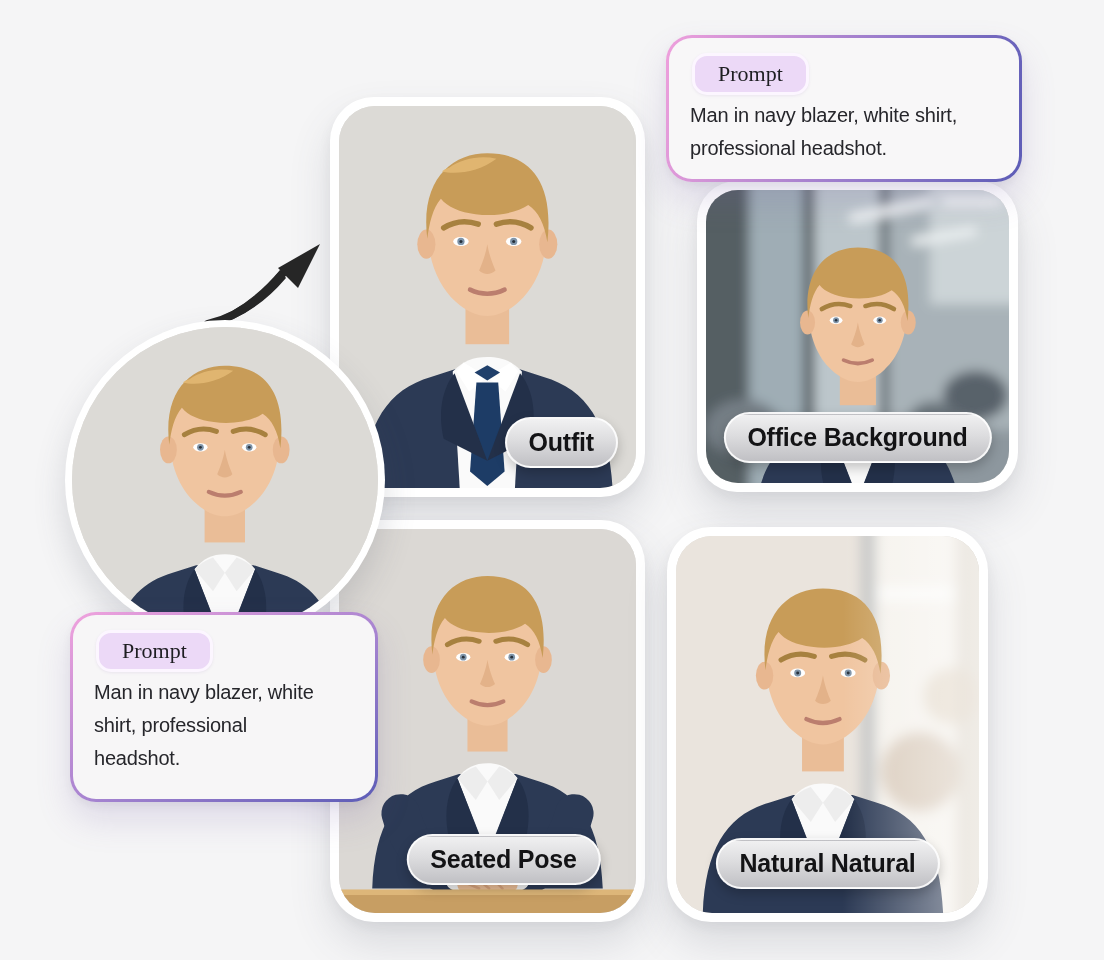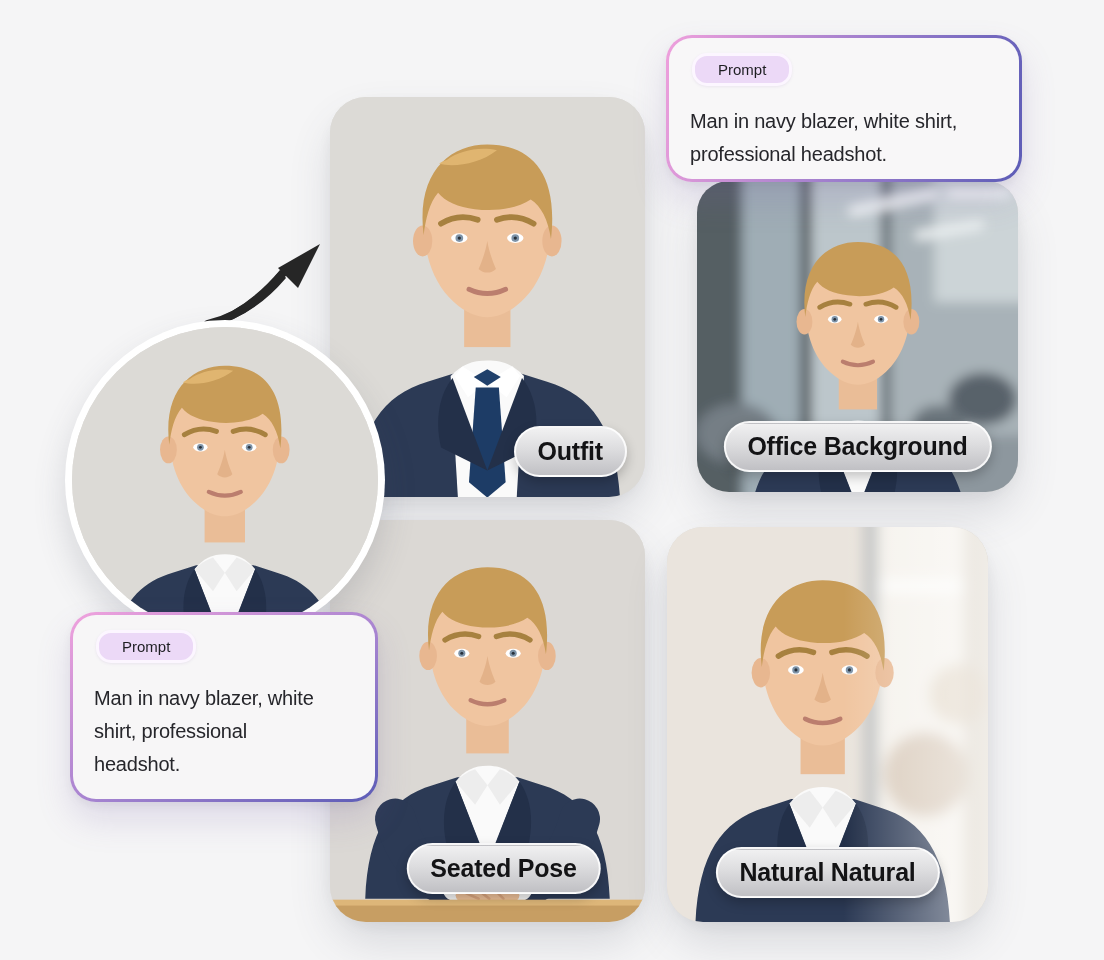--- a/index.html
+++ b/index.html
@@ -4,21 +4,21 @@
 <style>
   html,body{margin:0;padding:0;background:#f5f5f6;}
   *{box-sizing:border-box;}
   .stage{
     position:relative;width:1104px;height:960px;overflow:hidden;
     background:#f5f5f6;
     font-family:"Liberation Sans","DejaVu Sans",sans-serif;
   }
   
   .card{
-    position:absolute;background:#ffffff;border-radius:44px;
+    position:absolute;background:#ffffff;border-radius:44px;padding:9px;
     box-shadow:0 22px 42px rgba(80,85,105,.16),0 6px 14px rgba(0,0,0,.05);
     z-index:1;
   }
   .photo{
     position:relative;width:100%;height:100%;border-radius:36px;overflow:hidden;
     background:#dcdad6;
   }
   .photo svg{display:block;width:100%;height:100%;}
   #card-outfit{left:330px;top:97px;width:315px;height:400px;}
   #card-office{left:697px;top:181px;width:321px;height:311px;border-radius:40px;}
@@ -57,25 +57,26 @@
   }
   #prompt-bl{
     left:70px;top:612px;width:308px;height:190px;
     background:linear-gradient(#f7f6f7,#f7f6f7) padding-box,
                linear-gradient(150deg,#f0a2dd 0%,#a583d0 55%,#5c5cb6 100%) border-box;
   }
   #prompt-tr{left:666px;top:35px;width:356px;height:147px;}
   .prompt-badge{
     display:inline-block;margin-left:2px;
     background:#ecd9f7;border:3px solid #fcf6ff;border-radius:15px;
-    padding:5px 23px;font-size:15px;color:#1e1e22;
+    padding:5px 23px;font-size:22px;color:#1e1e22;
     box-shadow:0 1px 3px rgba(120,80,160,.10);
+    font-family:Liberation Serif, serif;
   }
   .prompt-text{
-    margin-top:19px;font-size:20px;line-height:33px;color:#26262b;
+    margin-top:4px;font-size:20px;line-height:33px;color:#26262b;
     letter-spacing:-0.2px;white-space:pre-line;
   }
 </style>
 </head>
 <body>
 
 <div class="stage">
 
   <svg class="arrow" viewBox="0 0 132 100">
     <path d="M10 92 Q52 82 86 40" fill="none" stroke="#262626" stroke-width="8" stroke-linecap="round"></path>

